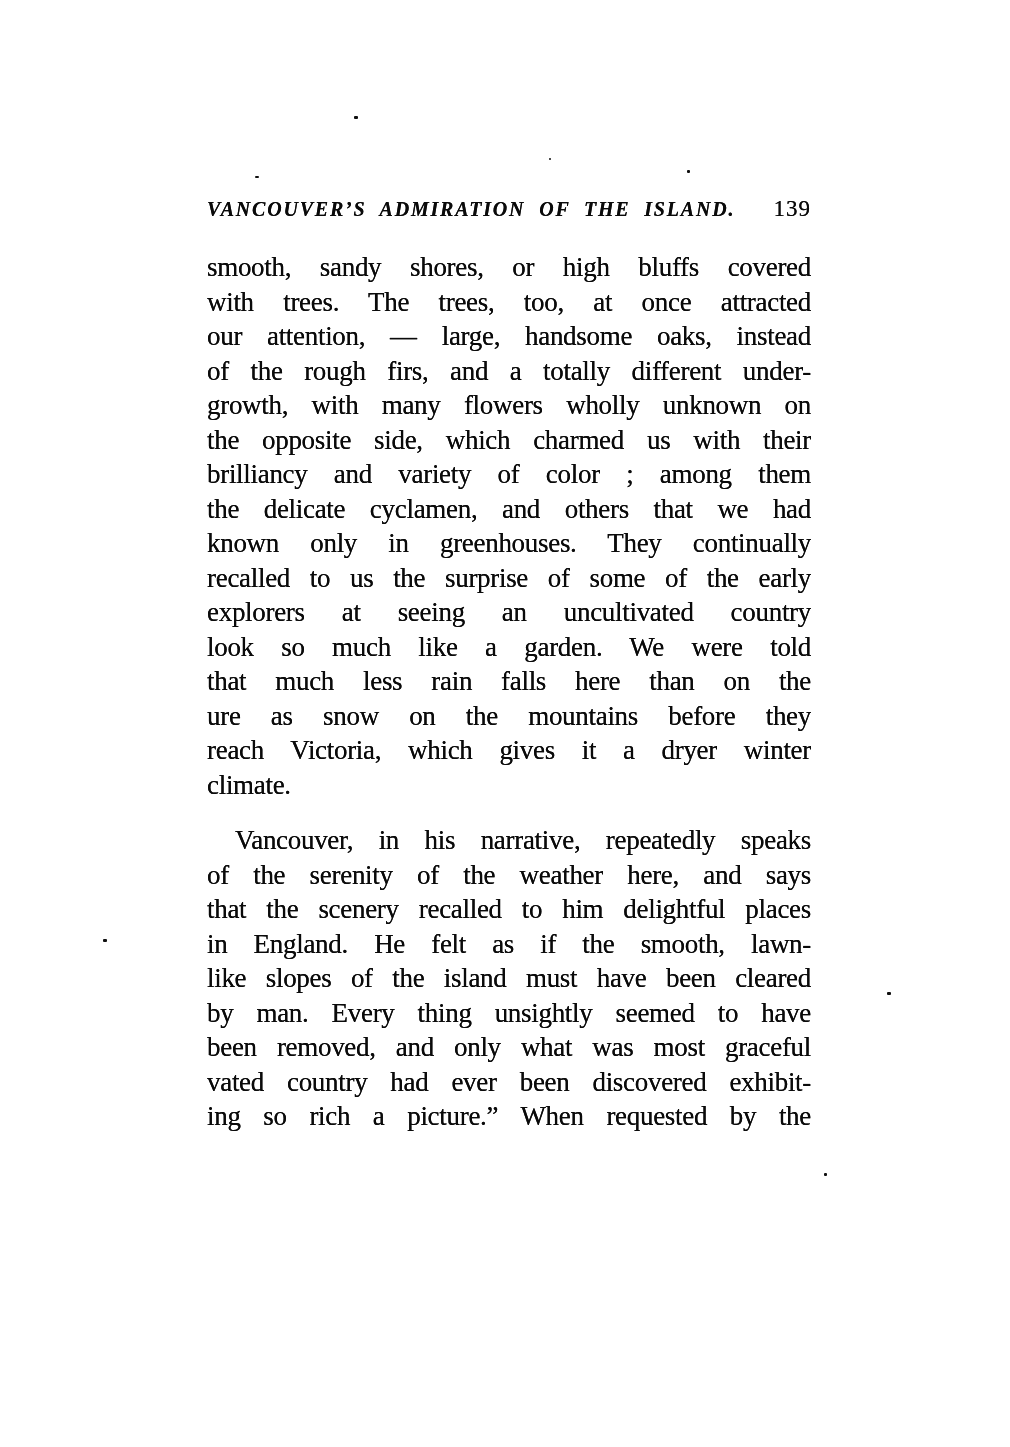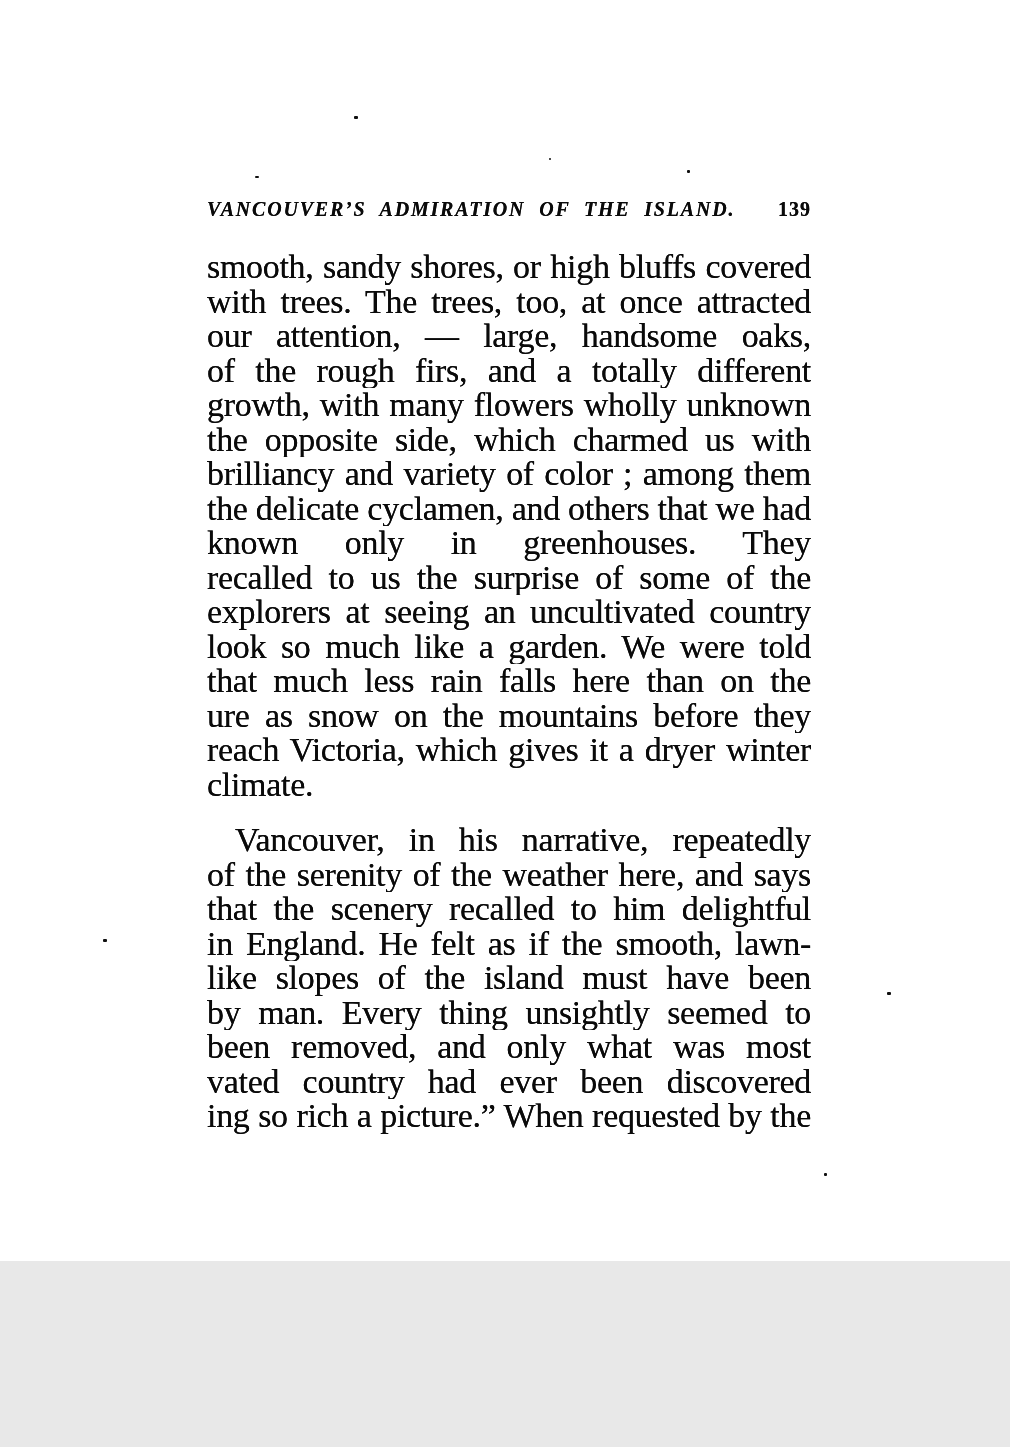--- a/index.html
+++ b/index.html
@@ -3,21 +3,21 @@
 <meta charset="utf-8">
 <style>
   html, body {
     margin: 0;
     padding: 0;
     background: #e8e8e8;
   }
   .page {
     position: relative;
     width: 1010px;
-    height: 1261px;
+    height: 1447px;
     background: #ffffff;
     overflow: hidden;
     font-family: "Liberation Serif", "DejaVu Serif", serif;
     color: #0a0a0a;
   }
   .text-block {
     position: absolute;
     left: 207px;
     top: 196px;
     width: 604px;
@@ -31,28 +31,28 @@
     white-space: nowrap;
   }
   .running-header .title {
     font-style: italic;
     font-weight: bold;
     letter-spacing: 1.8px;
     word-spacing: 7px;
     text-shadow: 0 0 0.5px rgba(0,0,0,0.85);
   }
   .running-header .folio {
-    font-weight: bold;
-    font-size: 20px;
+    font-weight: normal;
+    font-size: 23px;
     letter-spacing: 1px;
     text-shadow: 0 0 0.5px rgba(0,0,0,0.85);
   }
   .body-text {
     margin-top: 28px;
-    font-size: 34px;
+    font-size: 27px;
     letter-spacing: -0.3px;
     text-shadow: 0 0 0.6px rgba(0,0,0,0.9);
   }
   .line {
     width: 100%;
     line-height: 34.5px;
     height: 34.5px;
     text-align: justify;
     text-align-last: justify;
     white-space: normal;

